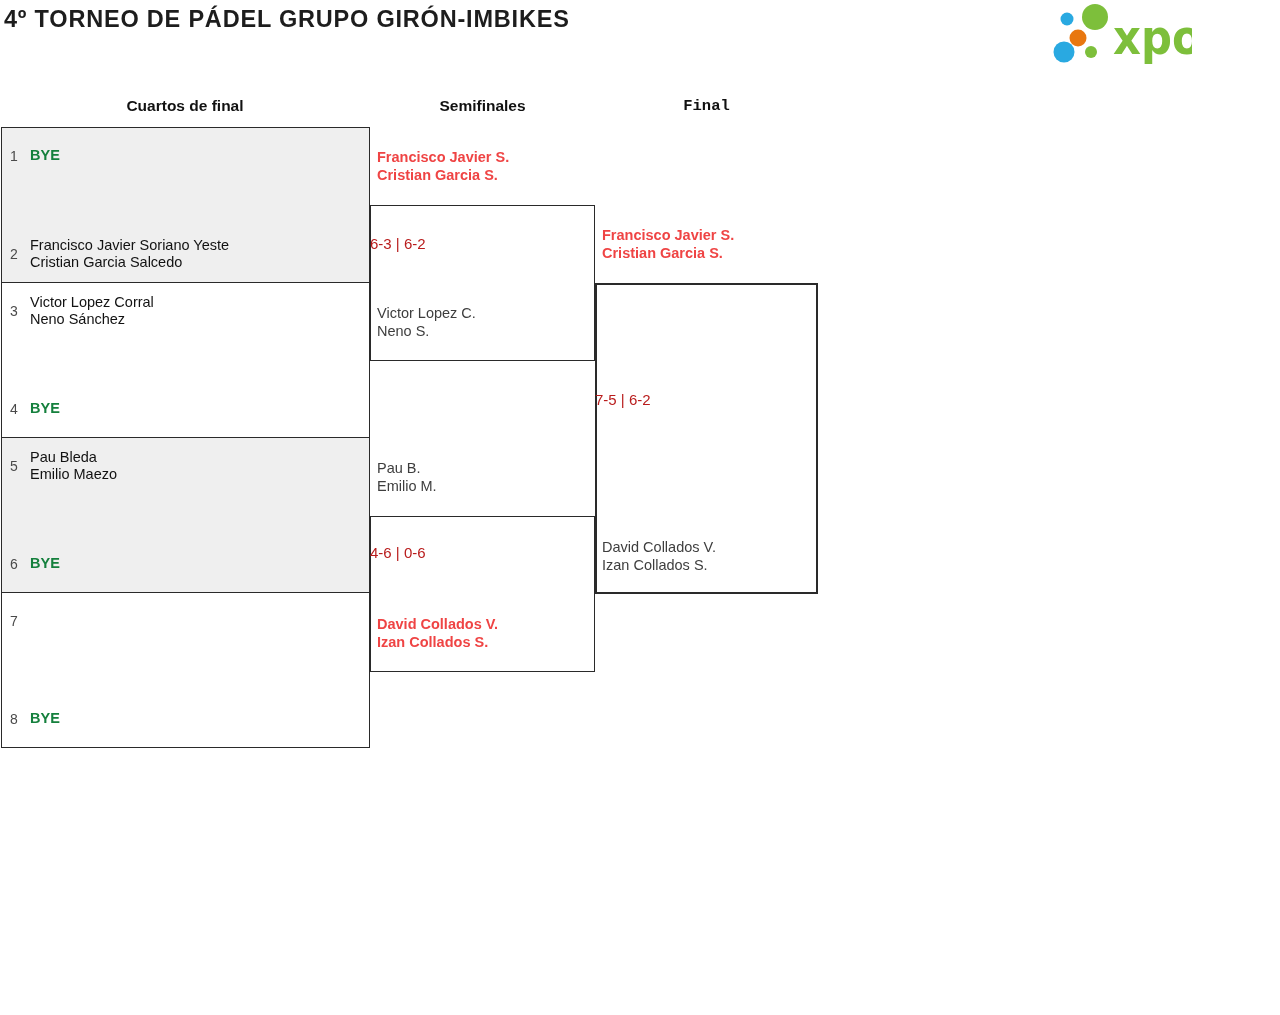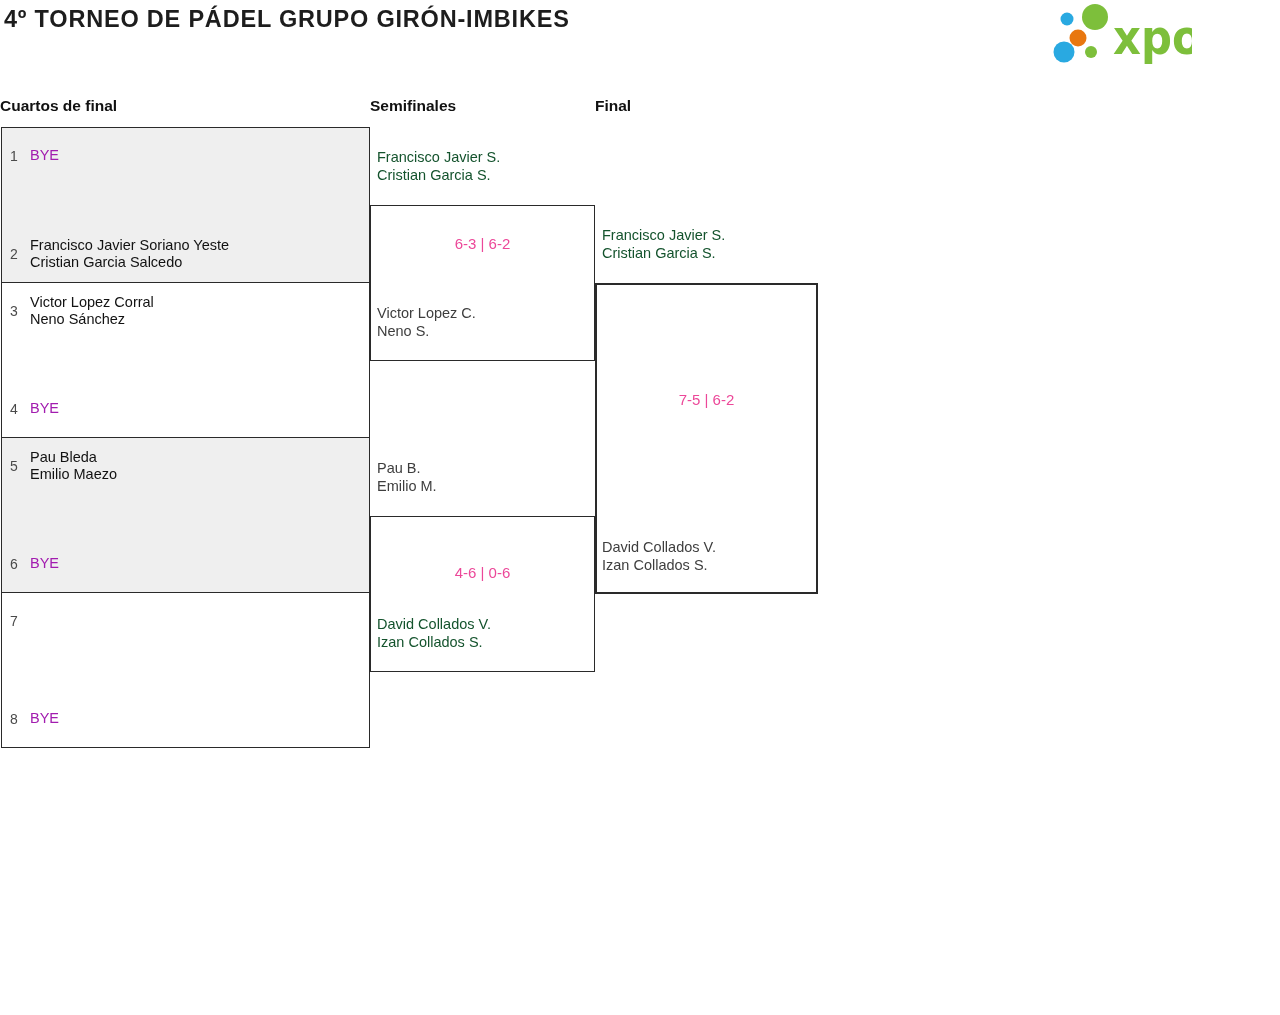--- a/index.html
+++ b/index.html
@@ -7,45 +7,45 @@
   .page{position:relative;width:1192px;height:1015px;background:#ffffff;overflow:hidden;color:#141414;}
 
   
   .title-block{position:absolute;left:4px;top:3px;font-size:23.5px;font-weight:700;
     letter-spacing:0.8px;line-height:32px;color:#1d1d1d;white-space:nowrap;}
 
   .logo-svg{position:absolute;left:1042px;top:0;}
 
   
   .round-header{position:absolute;top:97px;font-size:15.5px;font-weight:700;
-    color:#111;}
+    text-align:center;color:#111;}
   .rh-qf{left:0;width:370px;}
   .rh-sf{left:370px;width:225px;}
-  .rh-f{left:595px;width:223px;}
+  .rh-f{left:595px;width:223px;font-family:Liberation Mono, monospace;}
 
   
   .qf-column{position:absolute;left:1px;top:127px;width:369px;}
   .qf-box{position:relative;box-sizing:border-box;height:156px;border:1px solid #2a2a2a;background:#ffffff;}
   .qf-box + .qf-box{margin-top:-1px;}
   .qf-box.gray{background:#efefef;}
   .slot{position:absolute;left:0;right:0;height:56px;display:flex;align-items:center;}
   .slot.top{top:0;}
   .slot.bottom{bottom:0;}
   .seed{flex:none;width:14px;margin-left:8px;font-size:14px;color:#4a4a4a;}
   .names{margin-left:6px;font-size:14.5px;line-height:17.5px;font-weight:400;color:#121212;}
-  .names.bye{font-weight:400;color:#a21caf;}
+  .names.bye{font-weight:700;color:#15803d;}
   .names div:empty{display:none;}
 
   
   .match-box{position:absolute;box-sizing:border-box;border:1px solid #2a2a2a;background:transparent;}
   .match-box.final{border-width:2px;}
   .team-label{position:absolute;width:216px;font-size:14.5px;line-height:18px;white-space:nowrap;}
-  .team-label.winner{font-weight:400;color:#14532d;}
+  .team-label.winner{font-weight:700;color:#ef4444;}
   .team-label.loser{font-weight:400;color:#3e3e3e;}
-  .score{position:absolute;font-size:15px;line-height:18px;color:#ec4899;text-align:center;}
+  .score{position:absolute;font-size:15px;line-height:18px;color:#b91c1c;}
 </style>
 </head>
 <body>
 
 <div class="page">
 
   <div class="title-block">
     <div>4º TORNEO DE PÁDEL GRUPO GIRÓN-IMBIKES</div>
   </div>
 
@@ -139,21 +139,21 @@
   <div class="team-label loser" style="left:377px;top:304px">
     <div>Victor Lopez C.</div>
     <div>Neno S.</div>
   </div>
 
   <div class="match-box" style="left:370px;top:516px;width:225px;height:156px"></div>
   <div class="team-label loser" style="left:377px;top:459px">
     <div>Pau B.</div>
     <div>Emilio M.</div>
   </div>
-  <div class="score" style="left:370px;top:564px;width:225px">4-6 | 0-6</div>
+  <div class="score" style="left:370px;top:544px;width:225px">4-6 | 0-6</div>
   <div class="team-label winner" style="left:377px;top:615px">
     <div>David Collados V.</div>
     <div>Izan Collados S.</div>
   </div>
 
   <div class="match-box final" style="left:595px;top:283px;width:223px;height:311px"></div>
   <div class="team-label winner" style="left:602px;top:226px">
     <div>Francisco Javier S.</div>
     <div>Cristian Garcia S.</div>
   </div>

